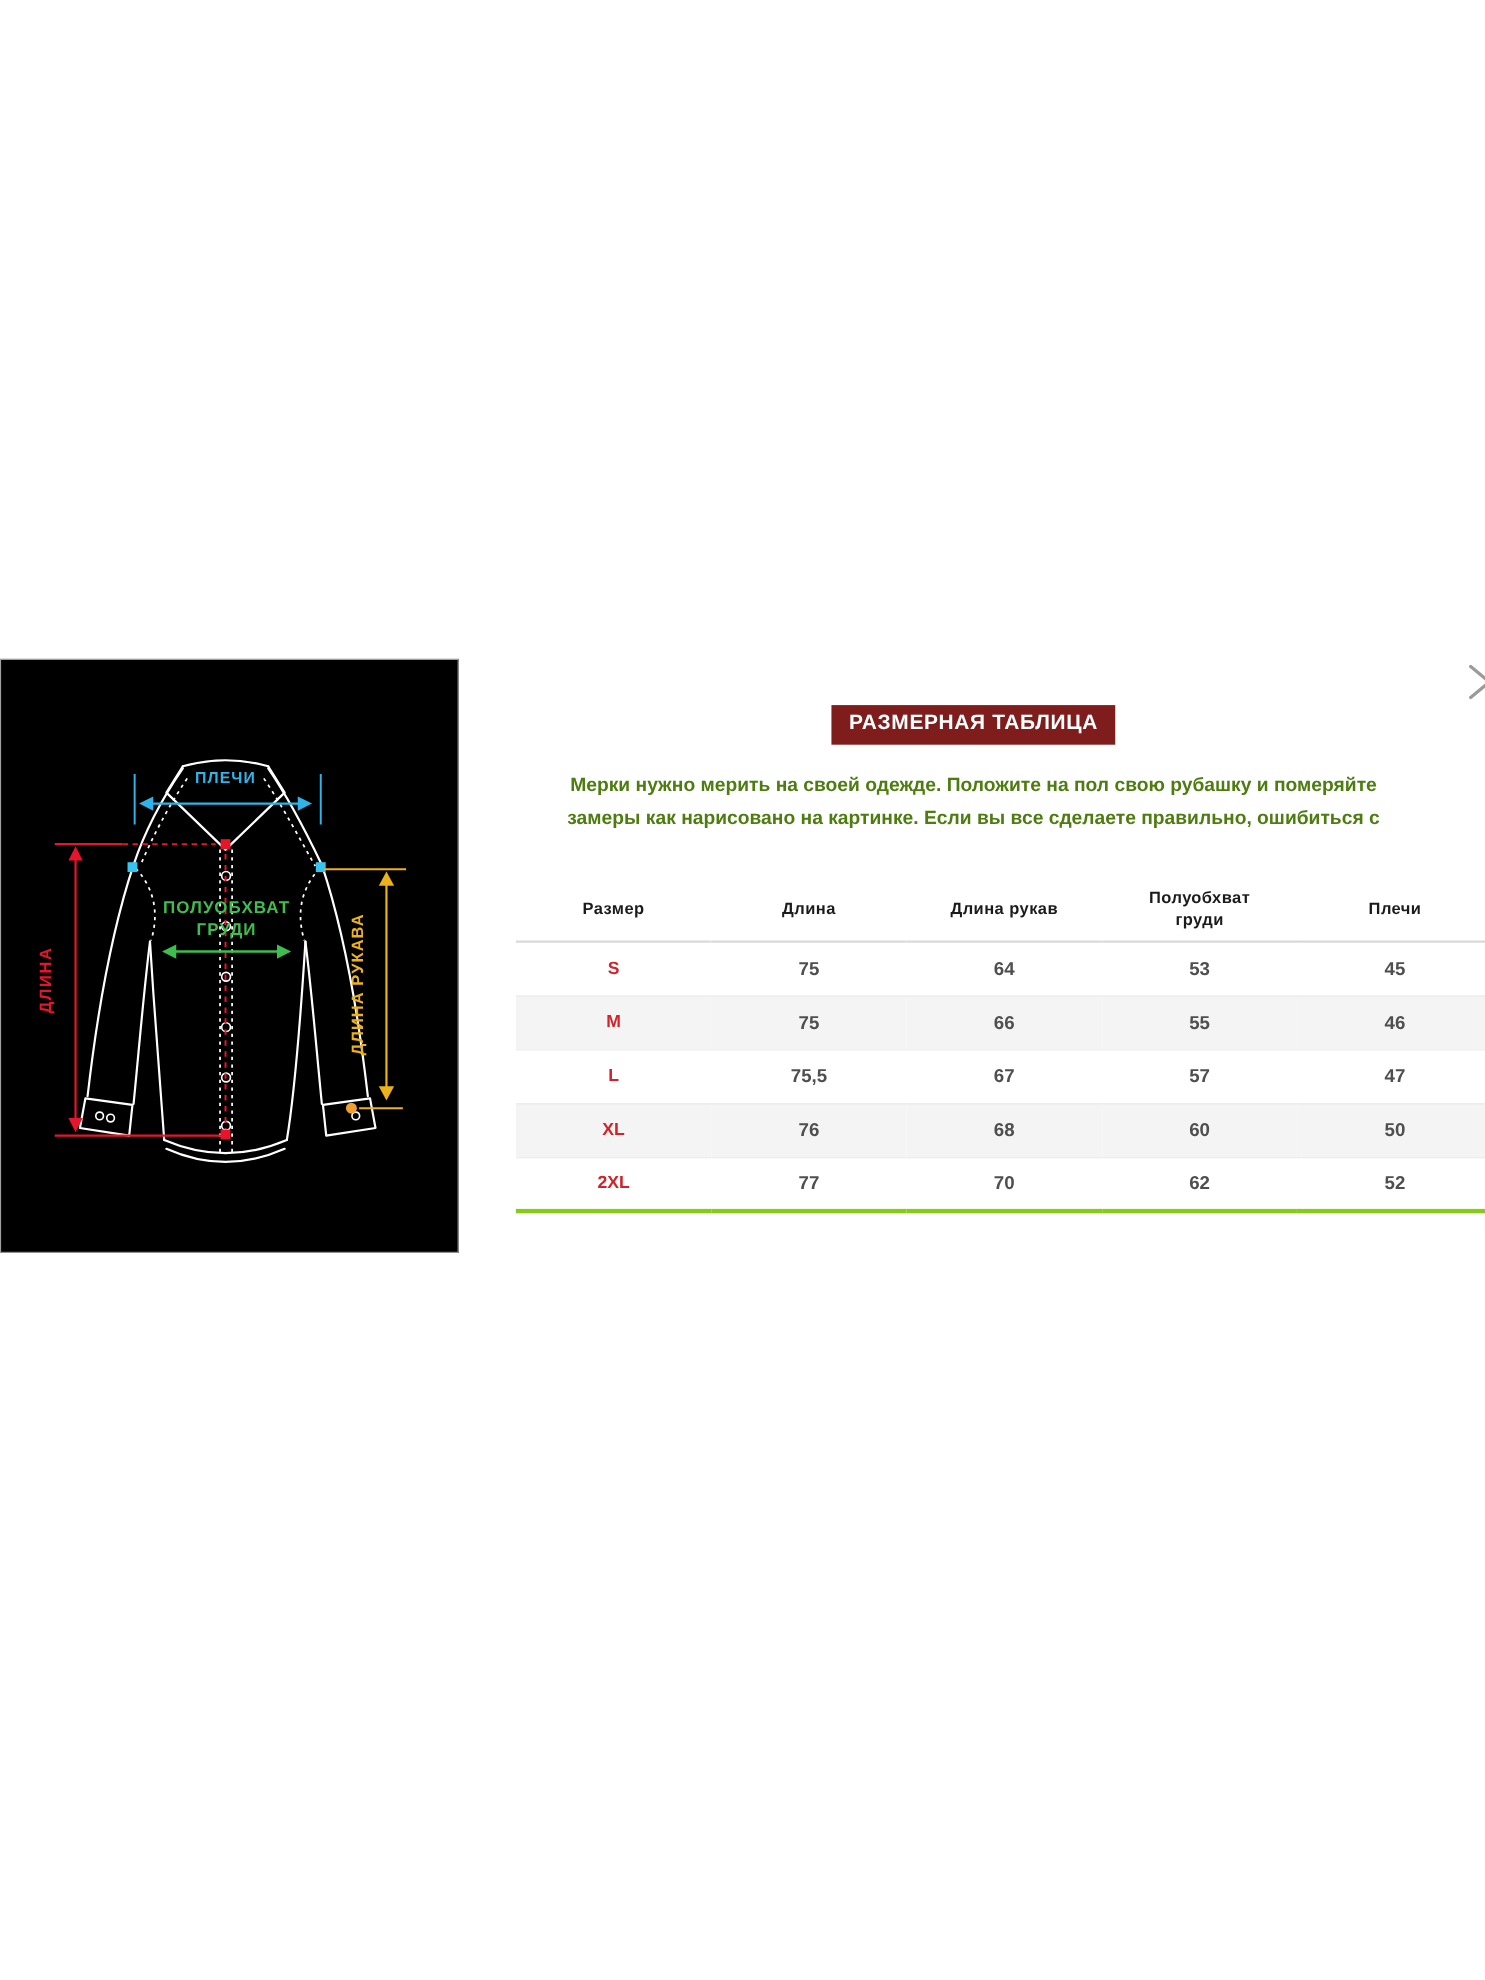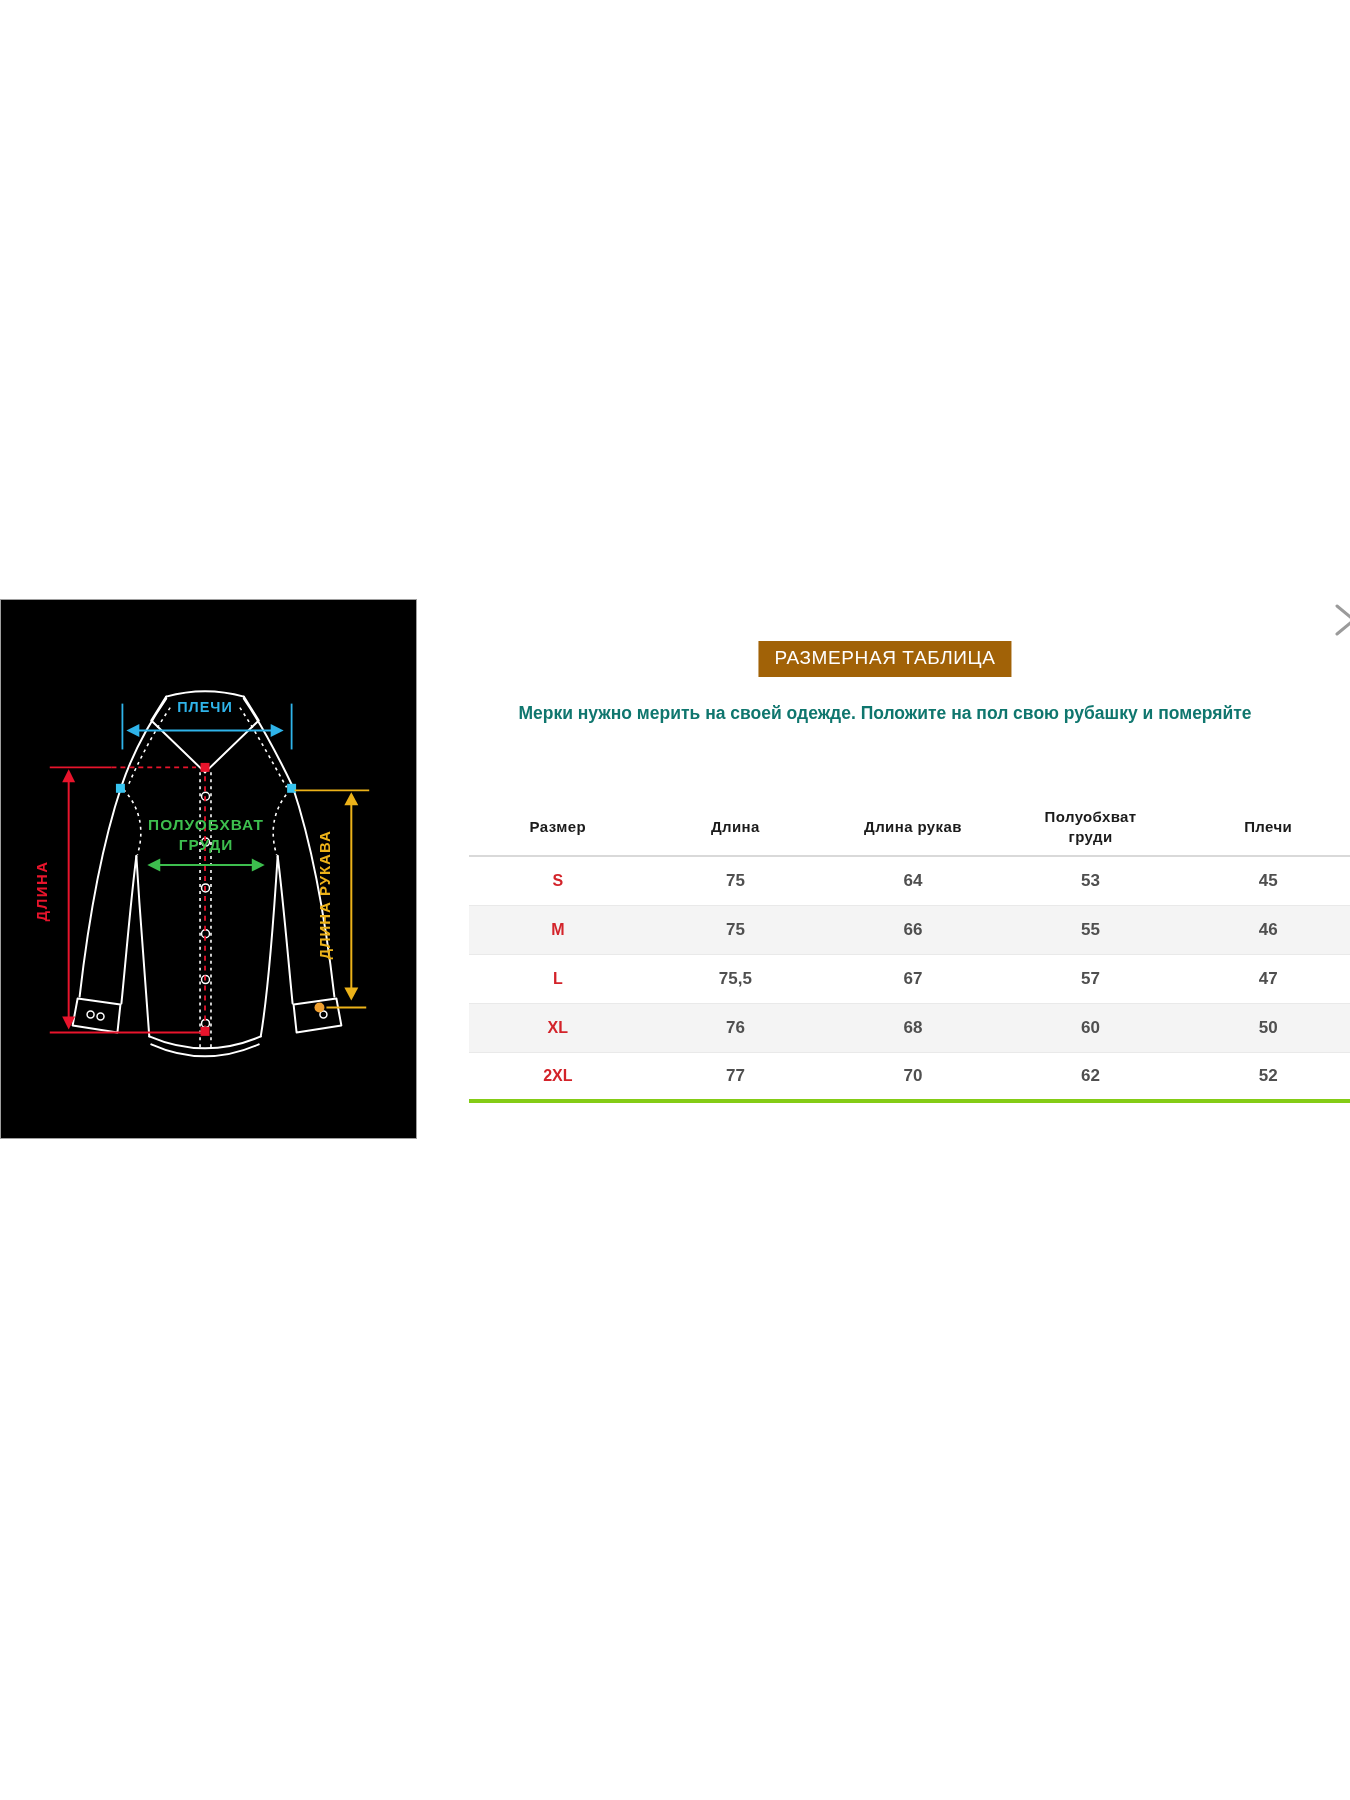--- a/index.html
+++ b/index.html
@@ -14,28 +14,28 @@
     background:#000000; border:1px solid #9e9e9e; box-sizing:border-box;
   }
   .diagram-panel svg { display:block; width:100%; height:100%; }
 
   
   .next-chevron { position:absolute; left:1334px; top:598px; }
 
   
   .title-badge {
     position:absolute; top:641px; left:885px; transform:translateX(-50%);
-    background:#a16207; color:#ffffff; font-size:19px; font-weight:normal;
+    background:#7f1d1d; color:#ffffff; font-size:19px; font-weight:bold;
     letter-spacing:0.6px; padding:6px 16px 8px; white-space:nowrap;
   }
 
   
   .description {
     position:absolute; top:698px; left:435px; width:900px;
-    text-align:center; font-size:17.5px; font-weight:700; color:#0f766e;
+    text-align:center; font-size:17.5px; font-weight:700; color:#4d7c0f;
     line-height:30px;
   }
 
   
   .size-table {
     position:absolute; top:799px; left:469px; width:888px;
     border-collapse:collapse; table-layout:fixed;
   }
   .size-table th {
     height:57px; box-sizing:border-box; vertical-align:middle;
@@ -153,20 +153,21 @@
   <div class="next-chevron">
     <svg width="24" height="44" viewBox="0 0 24 44">
       <polyline points="3,8 20,22 3,36" fill="none" stroke="#9b9b9b" stroke-width="3" stroke-linecap="round" stroke-linejoin="round"></polyline>
     </svg>
   </div>
 
   <div class="title-badge">РАЗМЕРНАЯ ТАБЛИЦА</div>
 
   <div class="description">
     <div>Мерки нужно мерить на своей одежде. Положите на пол свою рубашку и померяйте</div>
+    <div>замеры как нарисовано на картинке. Если вы все сделаете правильно, ошибиться с</div>
   </div>
 
   <table class="size-table">
     <thead>
       <tr>
         <th>Размер</th>
         <th>Длина</th>
         <th>Длина рукав</th>
         <th>Полуобхват
 груди</th>

